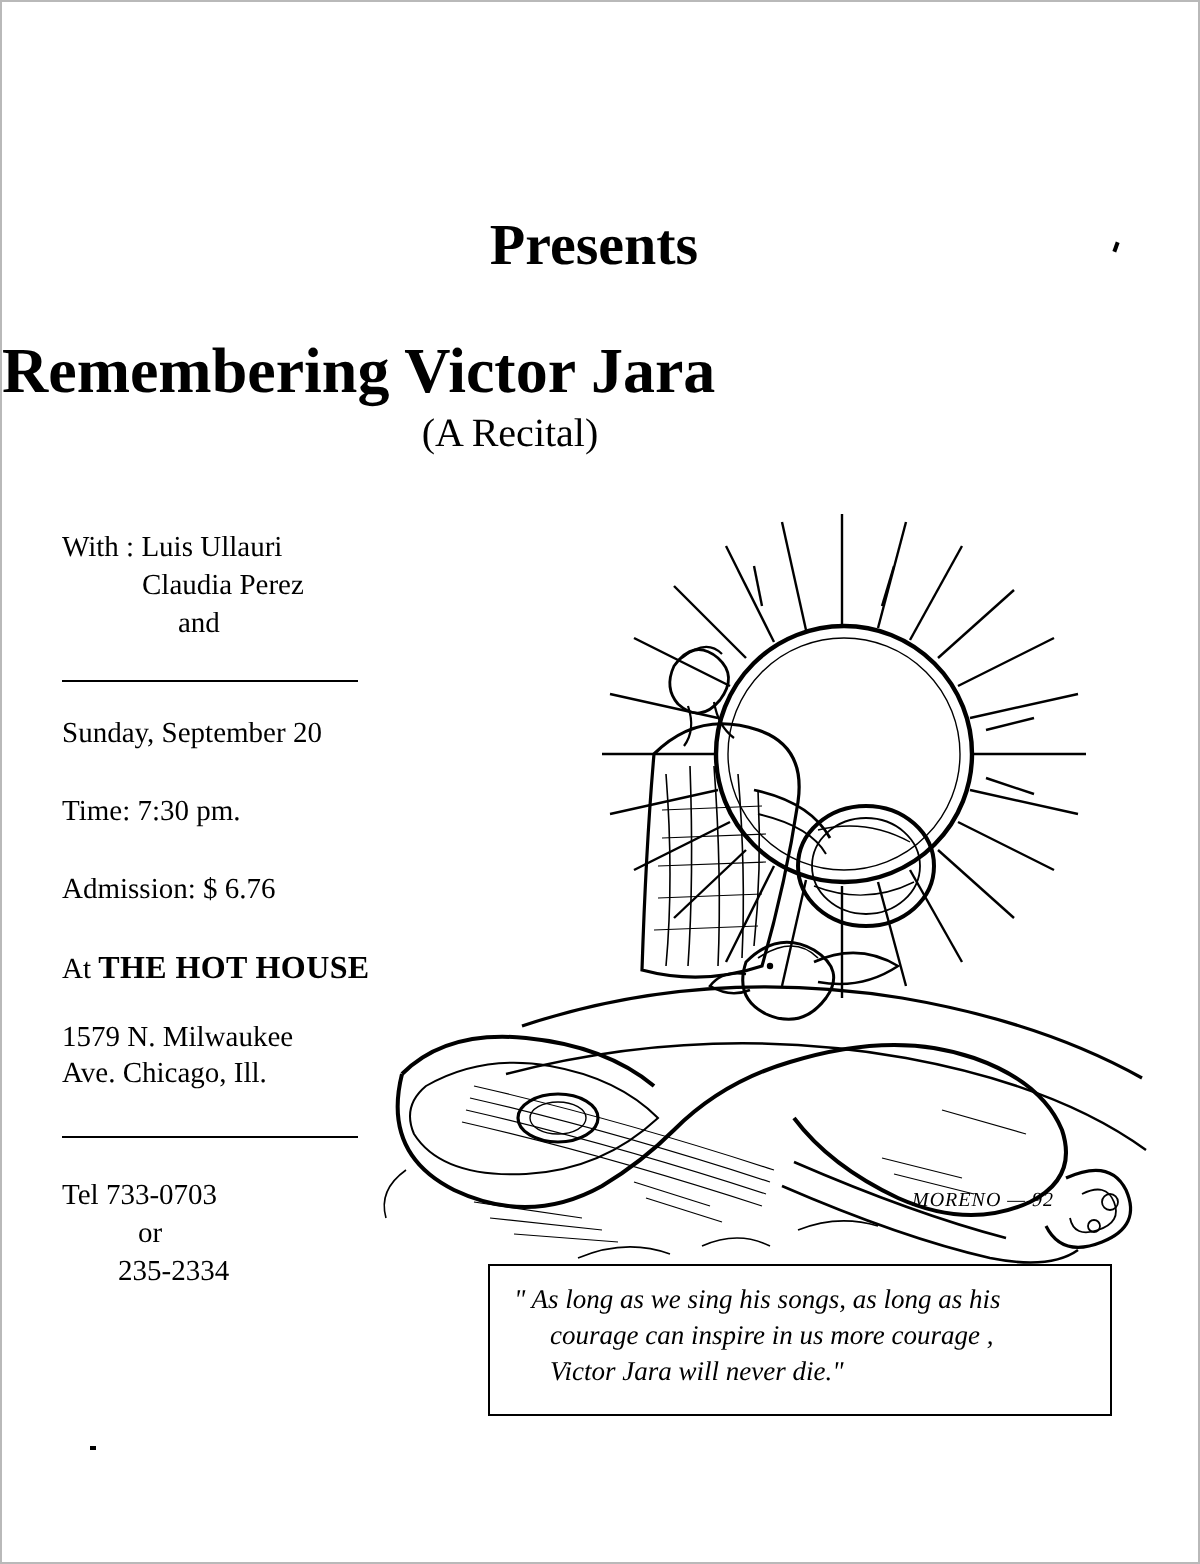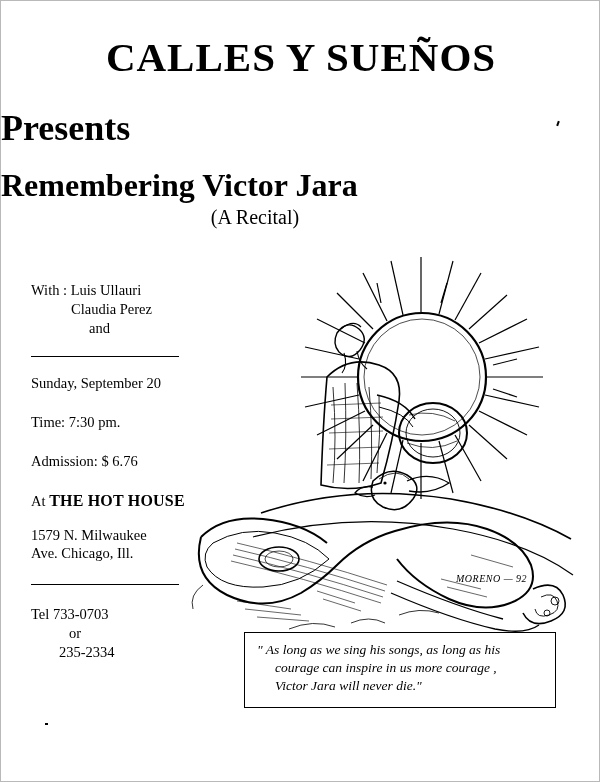--- a/index.html
+++ b/index.html
@@ -32,22 +32,23 @@
     font-weight: bold;
     font-size: 41px;
     letter-spacing: 1px;
     white-space: nowrap;
   }
   .title-presents {
     position: absolute;
     top: 106px;
     left: 0;
     width: 592px;
+    text-align: center;
     font-weight: bold;
-    font-size: 36px;
+    font-size: 29px;
   }
   .title-show {
     position: absolute;
     top: 166px;
     left: 0;
     width: 600px;
     font-weight: bold;
     font-size: 32px;
   }
   .title-sub {
@@ -58,21 +59,20 @@
     text-align: center;
     font-size: 20px;
   }
 
   
   .left-col {
     position: absolute;
     left: 30px;
     top: 264px;
     width: 180px;
-    margin-top: 16px;
   }
   .with-block {
     font-size: 14.5px;
     line-height: 19px;
   }
   .with-label {
     display: inline-block;
   }
   .performer {
     display: block;
@@ -150,37 +150,36 @@
   .art {
     position: absolute;
     left: 140px;
     top: 236px;
     width: 440px;
     height: 400px;
   }
   .signature {
     position: absolute;
     left: 455px;
-    top: 572px;
+    top: 594px;
     font-family: "Liberation Serif", serif;
     font-size: 10px;
     font-style: italic;
     letter-spacing: 0.5px;
   }
   .speck {
     position: absolute;
     background: #000;
   }
 </style>
 </head>
 <body>
 
 <div class="poster">
 
-  <div class="title-main">CALLES Y SUEÑOS</div>
   <div class="title-presents">Presents</div>
   <div class="title-show">Remembering Victor Jara</div>
   <div class="title-sub">(A Recital)</div>
 
   <div class="art">
     <svg viewBox="0 0 440 400" width="440" height="400" xmlns="http://www.w3.org/2000/svg">
       <g stroke="#000" fill="none" stroke-width="1.1">
 
         <g stroke-width="1.2">
           <line x1="232" y1="92" x2="196" y2="56"></line>

